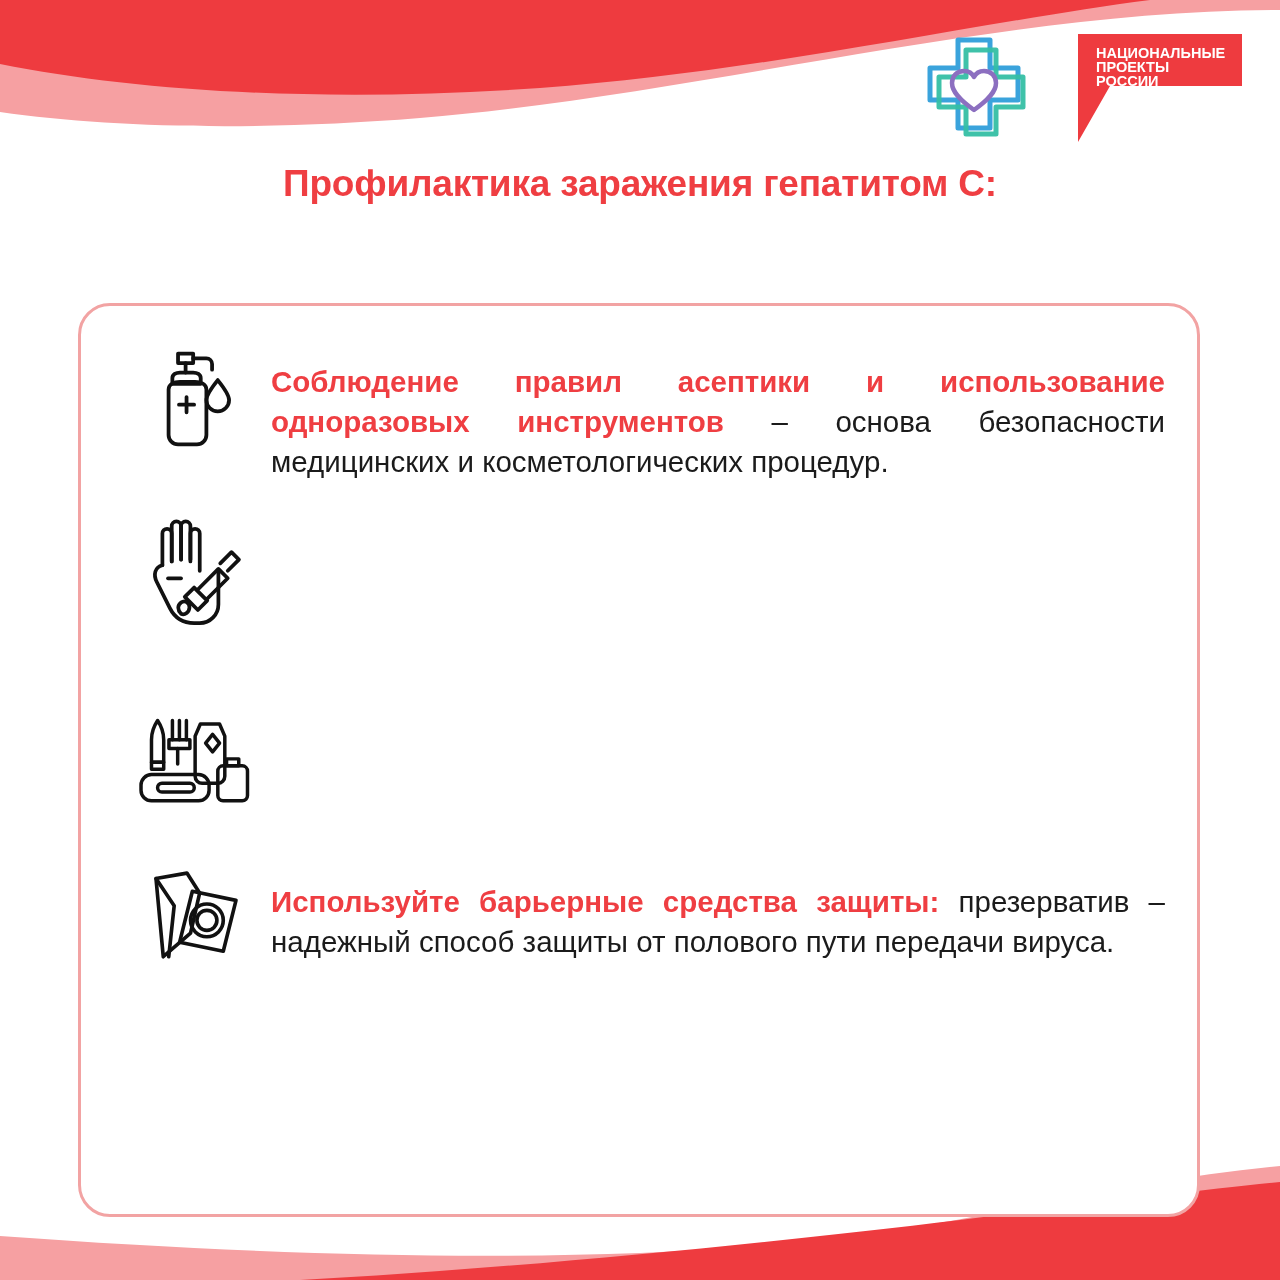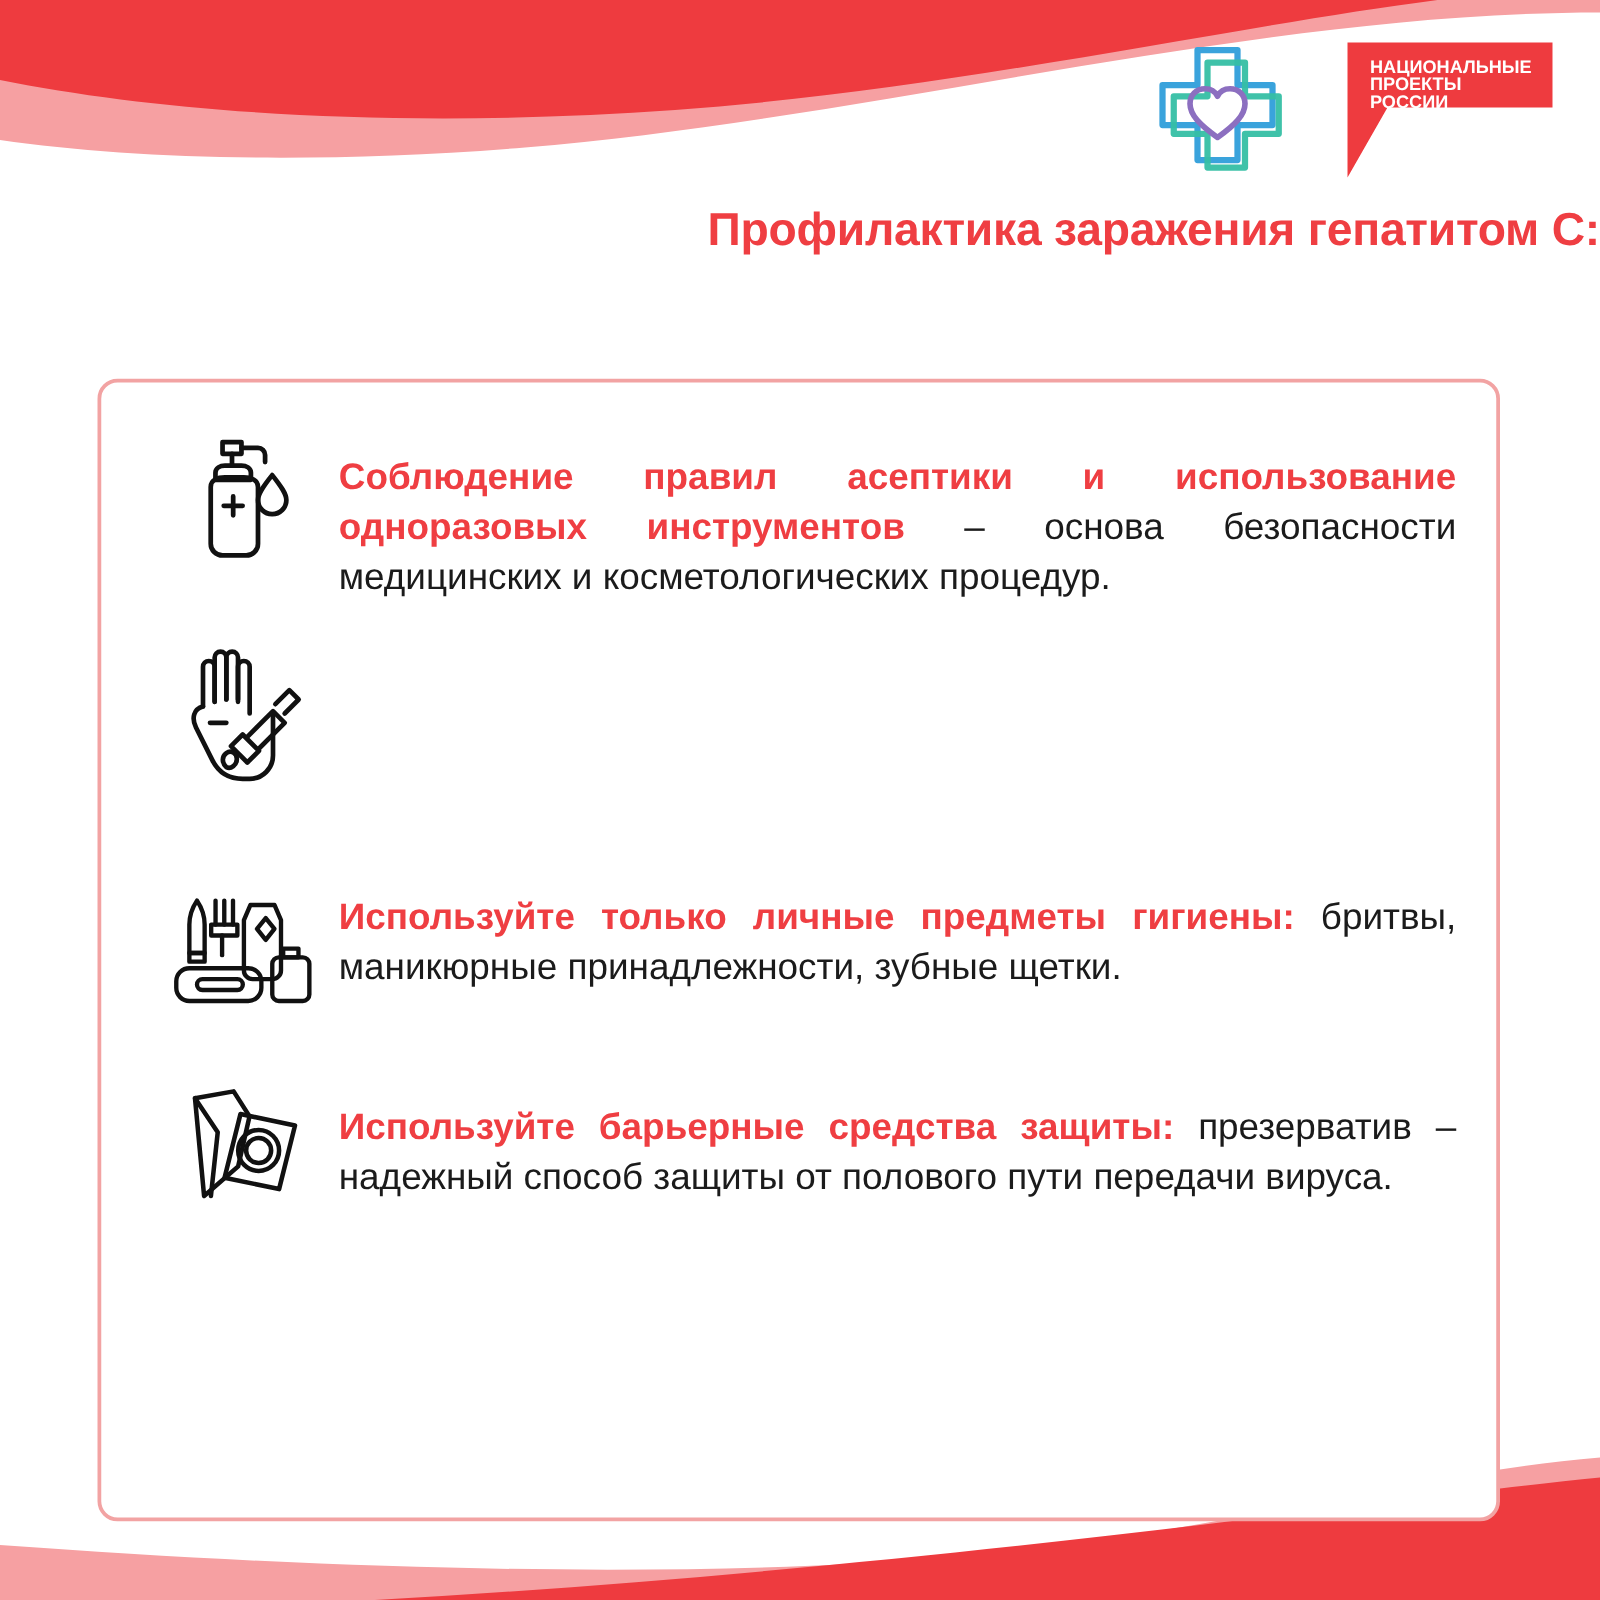--- a/index.html
+++ b/index.html
@@ -53,38 +53,38 @@
     width: 180px;
     height: 120px;
   }
 
   
   .title {
     position: absolute;
     top: 160px;
     left: 0;
     width: 1280px;
-    text-align: right;
+    text-align: center;
     color: #ef3e42;
     font-size: 37px;
     font-weight: bold;
     line-height: 1.28;
     letter-spacing: -0.2px;
   }
   .title .line { display: block; }
 
   
   .card {
     position: absolute;
     left: 78px;
     top: 303px;
     width: 1122px;
     height: 914px;
     border: 3px solid #f2a3a3;
-    border-radius: 16px;
+    border-radius: 32px;
     box-sizing: border-box;
     background: #fff;
   }
 
   .items {
     position: absolute;
     left: 40px;
     top: 30px;
     width: 1048px;
   }
@@ -224,23 +224,20 @@
             <path d="M44 44 v18"></path>
             <path d="M70 16 h22 l6 14 v46 a8 8 0 0 1 -8 8 h-18 a8 8 0 0 1 -8 -8 v-46 z"></path>
             <path d="M76 38 l8 -10 l8 10 l-8 10 z"></path>
             <path d="M14 74 h54 a12 12 0 0 1 12 12 v6 a12 12 0 0 1 -12 12 h-54 a12 12 0 0 1 -12 -12 v-6 a12 12 0 0 1 12 -12 z"></path>
             <path d="M26 84 h32 a5 5 0 0 1 0 10 h-32 a5 5 0 0 1 0 -10 z"></path>
             <path d="M96 64 h22 a6 6 0 0 1 6 6 v28 a6 6 0 0 1 -6 6 h-22 a6 6 0 0 1 -6 -6 v-28 a6 6 0 0 1 6 -6 z"></path>
             <path d="M100 56 h14 v8 h-14 z"></path>
           </g>
         </svg>
       </div>
-      <div class="item-text">
-        <span class="hl">Используйте только личные предметы гигиены:</span><span class="rest"> бритвы, маникюрные принадлежности, зубные щетки.</span>
-      </div>
     </div>
 
     <div class="item item-4">
       <div class="item-icon">
         <svg viewBox="0 0 120 110" width="110" height="100" xmlns="http://www.w3.org/2000/svg">
           <g fill="none" stroke="#111" stroke-width="4" stroke-linecap="round" stroke-linejoin="round">
             <path d="M16 16 l34 -6 l14 22 l-10 44 l-30 26 z"></path>
             <path d="M16 16 l20 30 l-6 56"></path>
             <path d="M56 30 l48 10 l-14 56 l-48 -10 z"></path>
             <circle cx="72" cy="62" r="18"></circle>

